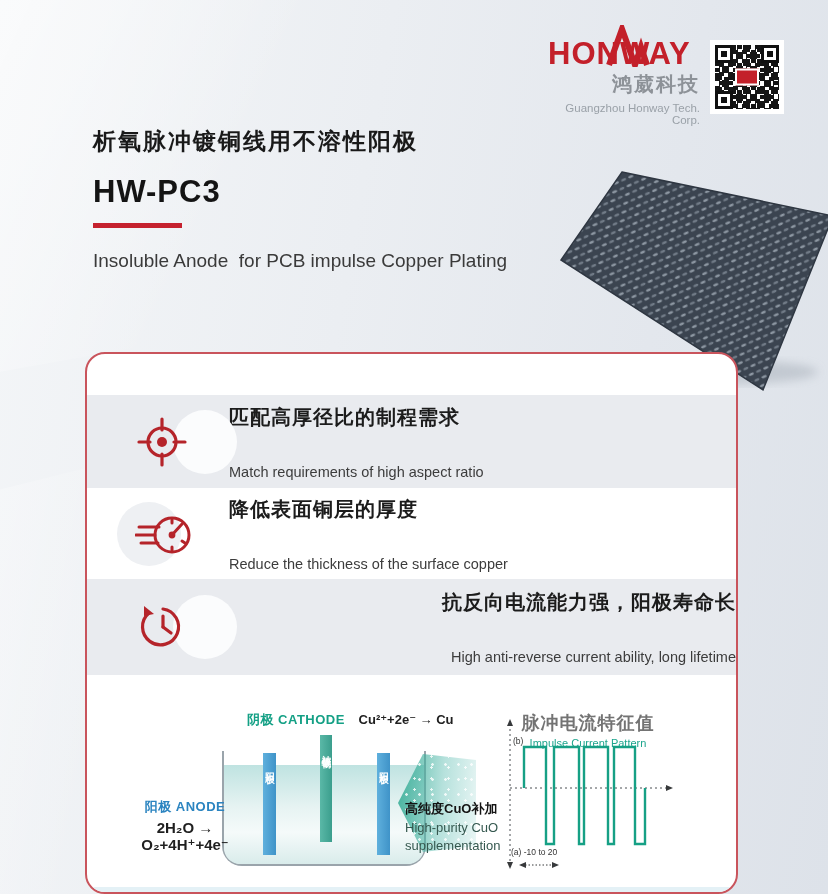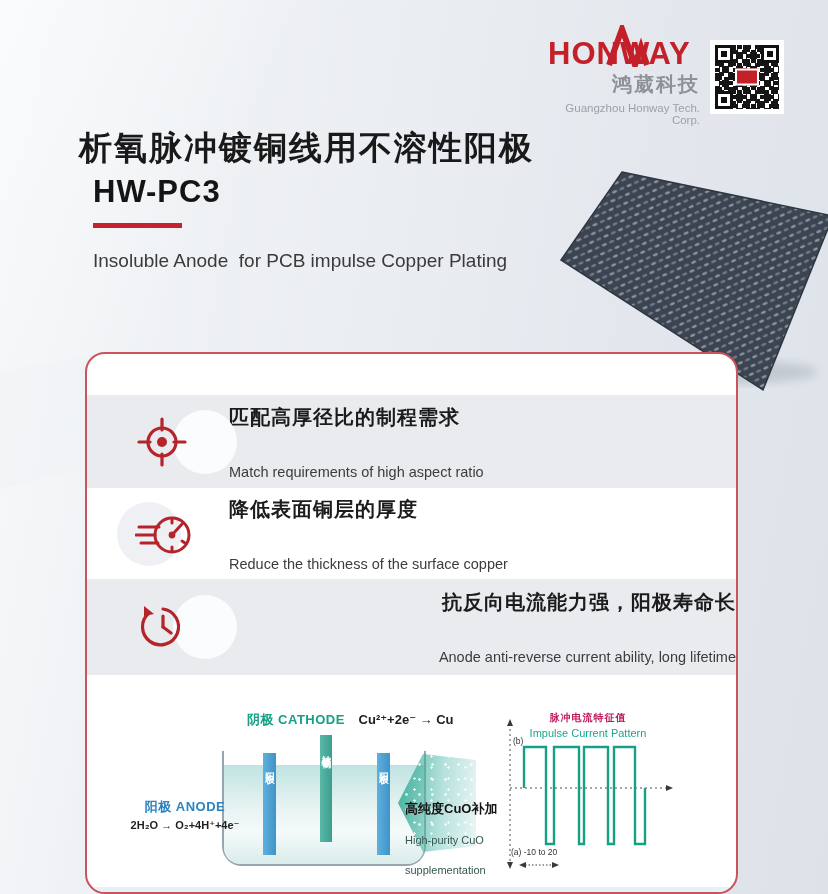--- a/index.html
+++ b/index.html
@@ -25,21 +25,21 @@
        conic-gradient(#151515 25%,transparent 0 50%,#151515 0 75%,transparent 0),
        conic-gradient(transparent 25%,#151515 0 50%,transparent 0 75%,#151515 0);
      background-size:9px 9px,14px 14px;}
   .finder{position:absolute;width:12px;height:12px;border:3px solid #111;background:#fff;}
   .finder::after{content:"";position:absolute;left:3px;top:3px;width:6px;height:6px;background:#111;}
   .f-tl{left:0;top:0}.f-tr{right:0;top:0}.f-bl{left:0;bottom:0}
   .qr-logo{position:absolute;left:50%;top:50%;transform:translate(-50%,-50%);
      width:20px;height:13px;background:#c3202a;border:2px solid #fff;}
 
   
-  .t-cn{position:absolute;left:79px;top:126px;font-size:33px;font-weight:bold;color:#191919;letter-spacing:2px;}
+  .t-cn{position:absolute;left:93px;top:126px;font-size:23px;font-weight:bold;color:#191919;letter-spacing:2px;}
   .t-model{position:absolute;left:93px;top:174px;font-size:31px;font-weight:800;color:#141414;letter-spacing:1px;}
   .t-line{position:absolute;left:93px;top:223px;width:89px;height:5px;background:#c5212e;}
   .t-sub{position:absolute;left:93px;top:250px;font-size:19px;color:#3a3a3a;white-space:pre;}
 
   
   .mesh{position:absolute;left:553px;top:150px;}
 
   
   .card{position:absolute;left:85px;top:352px;width:653px;height:542px;box-sizing:border-box;
         background:#fff;border:2px solid #c9545c;border-radius:20px;overflow:hidden;}
@@ -67,35 +67,35 @@
   .water{position:absolute;left:0;right:0;top:14px;bottom:0;border-radius:0 0 16px 16px;
         background:linear-gradient(180deg,#bfe3e1 0%,#e6f3f2 42%,#f5fafa 68%,#d9eceb 100%);}
   .bar{position:absolute;display:flex;justify-content:center;box-sizing:border-box;}
   .bar-anode{width:13px;height:102px;top:65px;background:linear-gradient(90deg,#5fb0dd,#3f93c8);}
   .ba-l{left:176px;} .ba-r{left:290px;}
   .bar-work{left:233px;top:47px;width:12px;height:107px;background:linear-gradient(90deg,#5ab8a7,#3b9e8d);}
   .vtext{writing-mode:vertical-rl;text-orientation:upright;color:#fff;font-size:9.5px;font-weight:bold;
         letter-spacing:2px;padding-top:12px;}
   .anode-block{position:absolute;left:24px;top:110px;width:148px;text-align:center;}
   .anode-label{color:#2b84c0;font-weight:bold;font-size:13px;letter-spacing:.5px;}
-  .anode-form{color:#1f1f1f;font-size:11px;font-weight:600;margin-top:3px;}
+  .anode-form{color:#1f1f1f;font-size:15px;font-weight:600;margin-top:3px;}
 
   .cuo-arrow{position:absolute;left:311px;top:66px;width:78px;height:98px;
         clip-path:polygon(0 50%,32% 0,100% 6%,100% 94%,32% 100%);
         background:linear-gradient(95deg,rgba(23,160,133,.78),rgba(110,196,186,.5) 55%,rgba(178,223,219,.28));}
   .cuo-arrow::after{content:"";position:absolute;inset:0;
         background-image:radial-gradient(circle,#ffffff 1.2px,transparent 1.5px),
                          radial-gradient(circle,#ffffff 1px,transparent 1.3px);
         background-size:13px 15px,17px 11px;background-position:2px 3px,8px 8px;opacity:.8;}
   .cuo-text{position:absolute;left:318px;top:112px;width:96px;}
   .cuo-title{font-size:13px;font-weight:bold;color:#141414;white-space:nowrap;}
-  .cuo-en{font-size:11px;color:#35584f;margin-top:16px;line-height:1.25;}
+  .cuo-en{font-size:13px;color:#35584f;margin-top:2px;line-height:1.25;}
 
   .pulse-head{position:absolute;left:412px;top:23px;width:178px;text-align:center;}
-  .pulse-cn{color:#be185d;font-weight:bold;font-size:10px;letter-spacing:1px;}
+  .pulse-cn{color:#737373;font-weight:bold;font-size:18px;letter-spacing:1px;}
   .pulse-en{color:#1da58d;font-size:11px;margin-top:2px;}
   .pulse-svg{position:absolute;left:413px;top:29px;}
 
   .card-strip{position:absolute;left:0;right:0;bottom:0;height:5px;background:#e4f1f6;}
 </style>
 </head>
 <body>
 
 <div class="page">
   <div class="streak s1"></div>
@@ -181,21 +181,21 @@
       <div class="deco white"></div>
       <svg class="ficon" width="54" height="54" viewBox="0 0 54 54">
         <g stroke="#b5242a" stroke-width="3.2" fill="none" stroke-linecap="round">
           <path d="M14,13 A 18 18 0 1 0 28,9"></path>
           <line x1="28" y1="27" x2="28" y2="16"></line>
           <line x1="28" y1="27" x2="36" y2="33"></line>
         </g>
         <polygon points="9,6 9,16 19,14" fill="#b5242a"></polygon>
       </svg>
       <div class="ftitle">抗反向电流能力强，阳极寿命长</div>
-      <div class="fdesc">Anode anti-reverse current ability, long lifetime</div>
+      <div class="fdesc">High anti-reverse current ability, long lifetime</div>
     </div>
 
     <div class="diag">
       <div class="cath-line">
         <span class="cath-label">阴极 CATHODE</span>
         <span class="cath-form">Cu²⁺+2e⁻ → Cu</span>
       </div>
 
       <div class="tank">
         <div class="water"></div>

